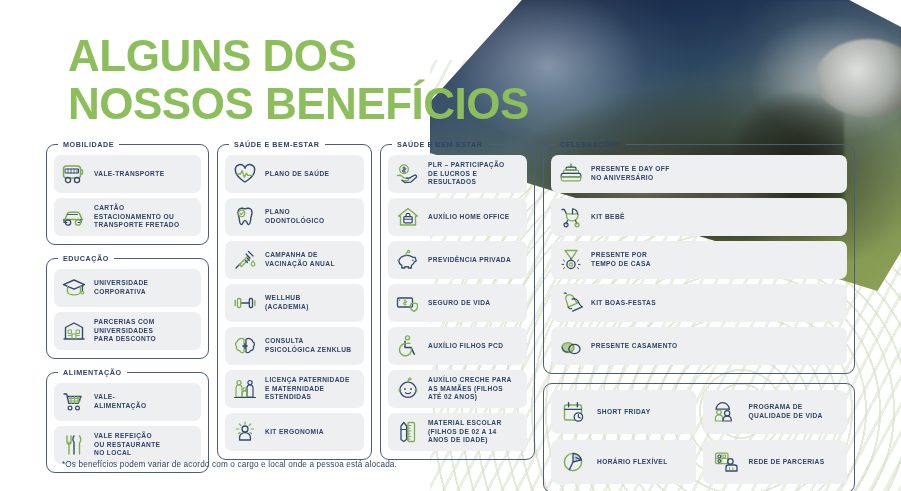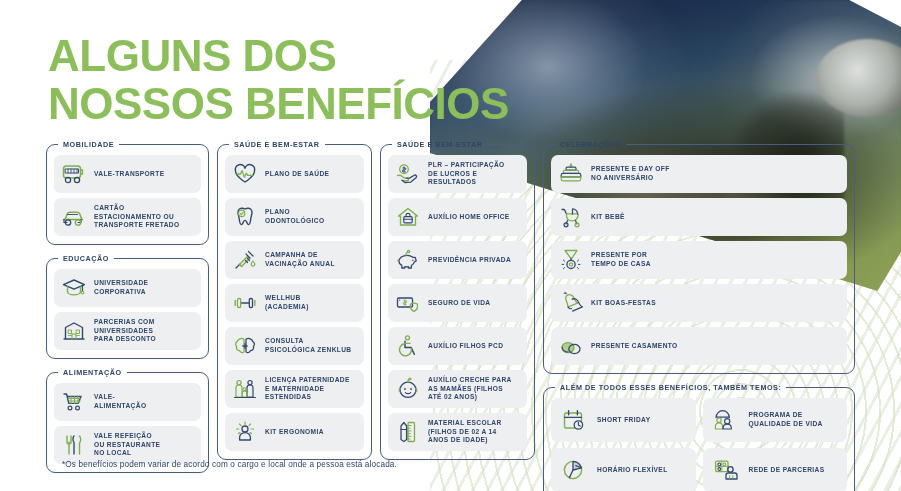--- a/index.html
+++ b/index.html
@@ -119,21 +119,21 @@
     top: 0;
     width: 0;
     height: 0;
     border-top: 34px solid #ffffff;
     border-left: 58px solid transparent;
   }
 
   
   .headline {
     position: absolute;
-    left: 48px;
+    left: 68px;
     top: 32px;
     z-index: 4;
     color: #8cbf5b;
     font-size: 44px;
     line-height: 48px;
     font-weight: bold;
     letter-spacing: -0.5px;
     white-space: pre-line;
   }
 
@@ -571,21 +571,20 @@
                   <ellipse cx="10" cy="13.6" rx="6" ry="5" stroke="#7fae4e" stroke-width="1.4" fill="#7fae4e" fill-opacity=".55"></ellipse>
                   <ellipse cx="16.4" cy="15" rx="5.6" ry="4.6" stroke="#33496d" stroke-width="1.3"></ellipse>
                   <path d="M4.2 13c0 2.8 2.6 5 5.8 5" stroke="#33496d" stroke-width="1.1"></path>
                 </svg>
               </span>
               <span class="lbl">PRESENTE CASAMENTO</span>
             </div>
           </div>
         </fieldset>
         <fieldset class="group">
-          <legend>ALÉM DE TODOS ESSES BENEFÍCIOS, TAMBÉM TEMOS:</legend>
           <div class="grid2">
             <div class="item">
               <span class="ico">
                 <svg width="26" height="24" viewBox="0 0 26 24" fill="none" stroke-linecap="round" stroke-linejoin="round">
                   <rect x="3.5" y="5" width="17" height="15" rx="1.6" stroke="#7fae4e" stroke-width="1.4"></rect>
                   <path d="M3.5 9.3h17" stroke="#33496d" stroke-width="1.2"></path>
                   <path d="M7.6 2.6v4.2M16.4 2.6v4.2" stroke="#33496d" stroke-width="1.4"></path>
                   <circle cx="17.4" cy="17" r="4.2" stroke="#33496d" stroke-width="1.3" fill="#eeeff1"></circle>
                   <path d="M17.4 14.6V17l1.8 1.1" stroke="#33496d" stroke-width="1.2"></path>
                 </svg>

